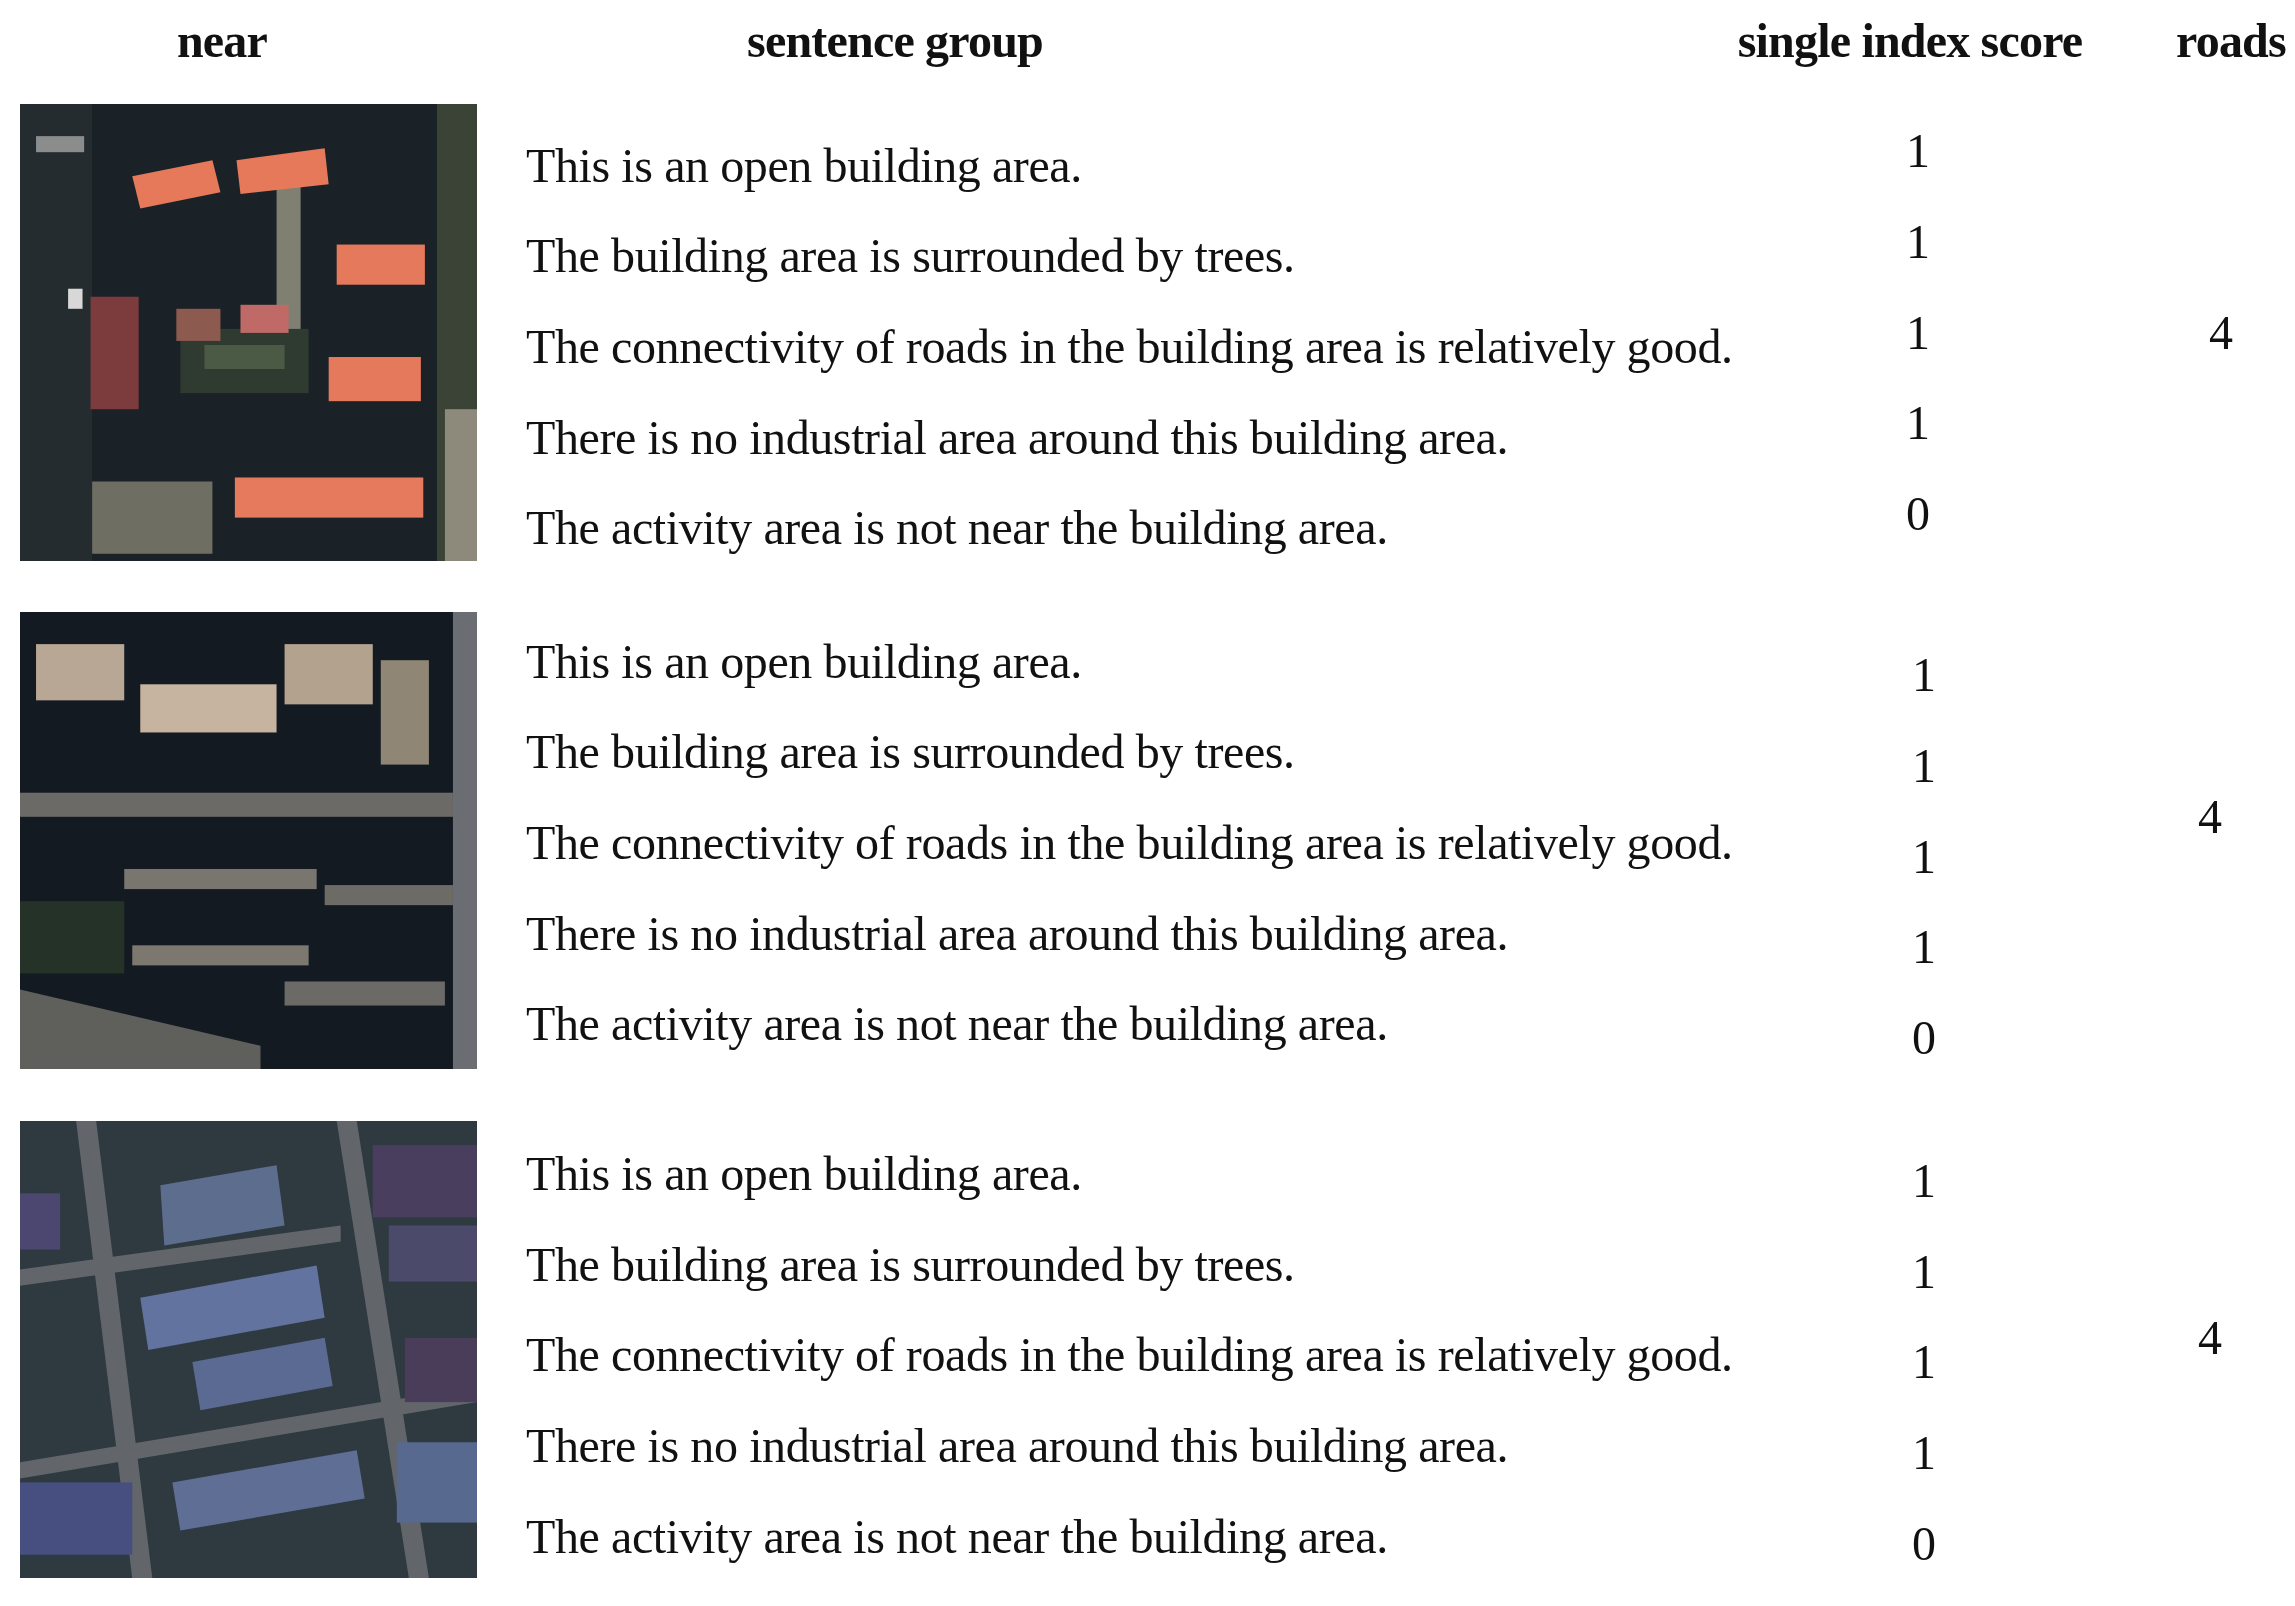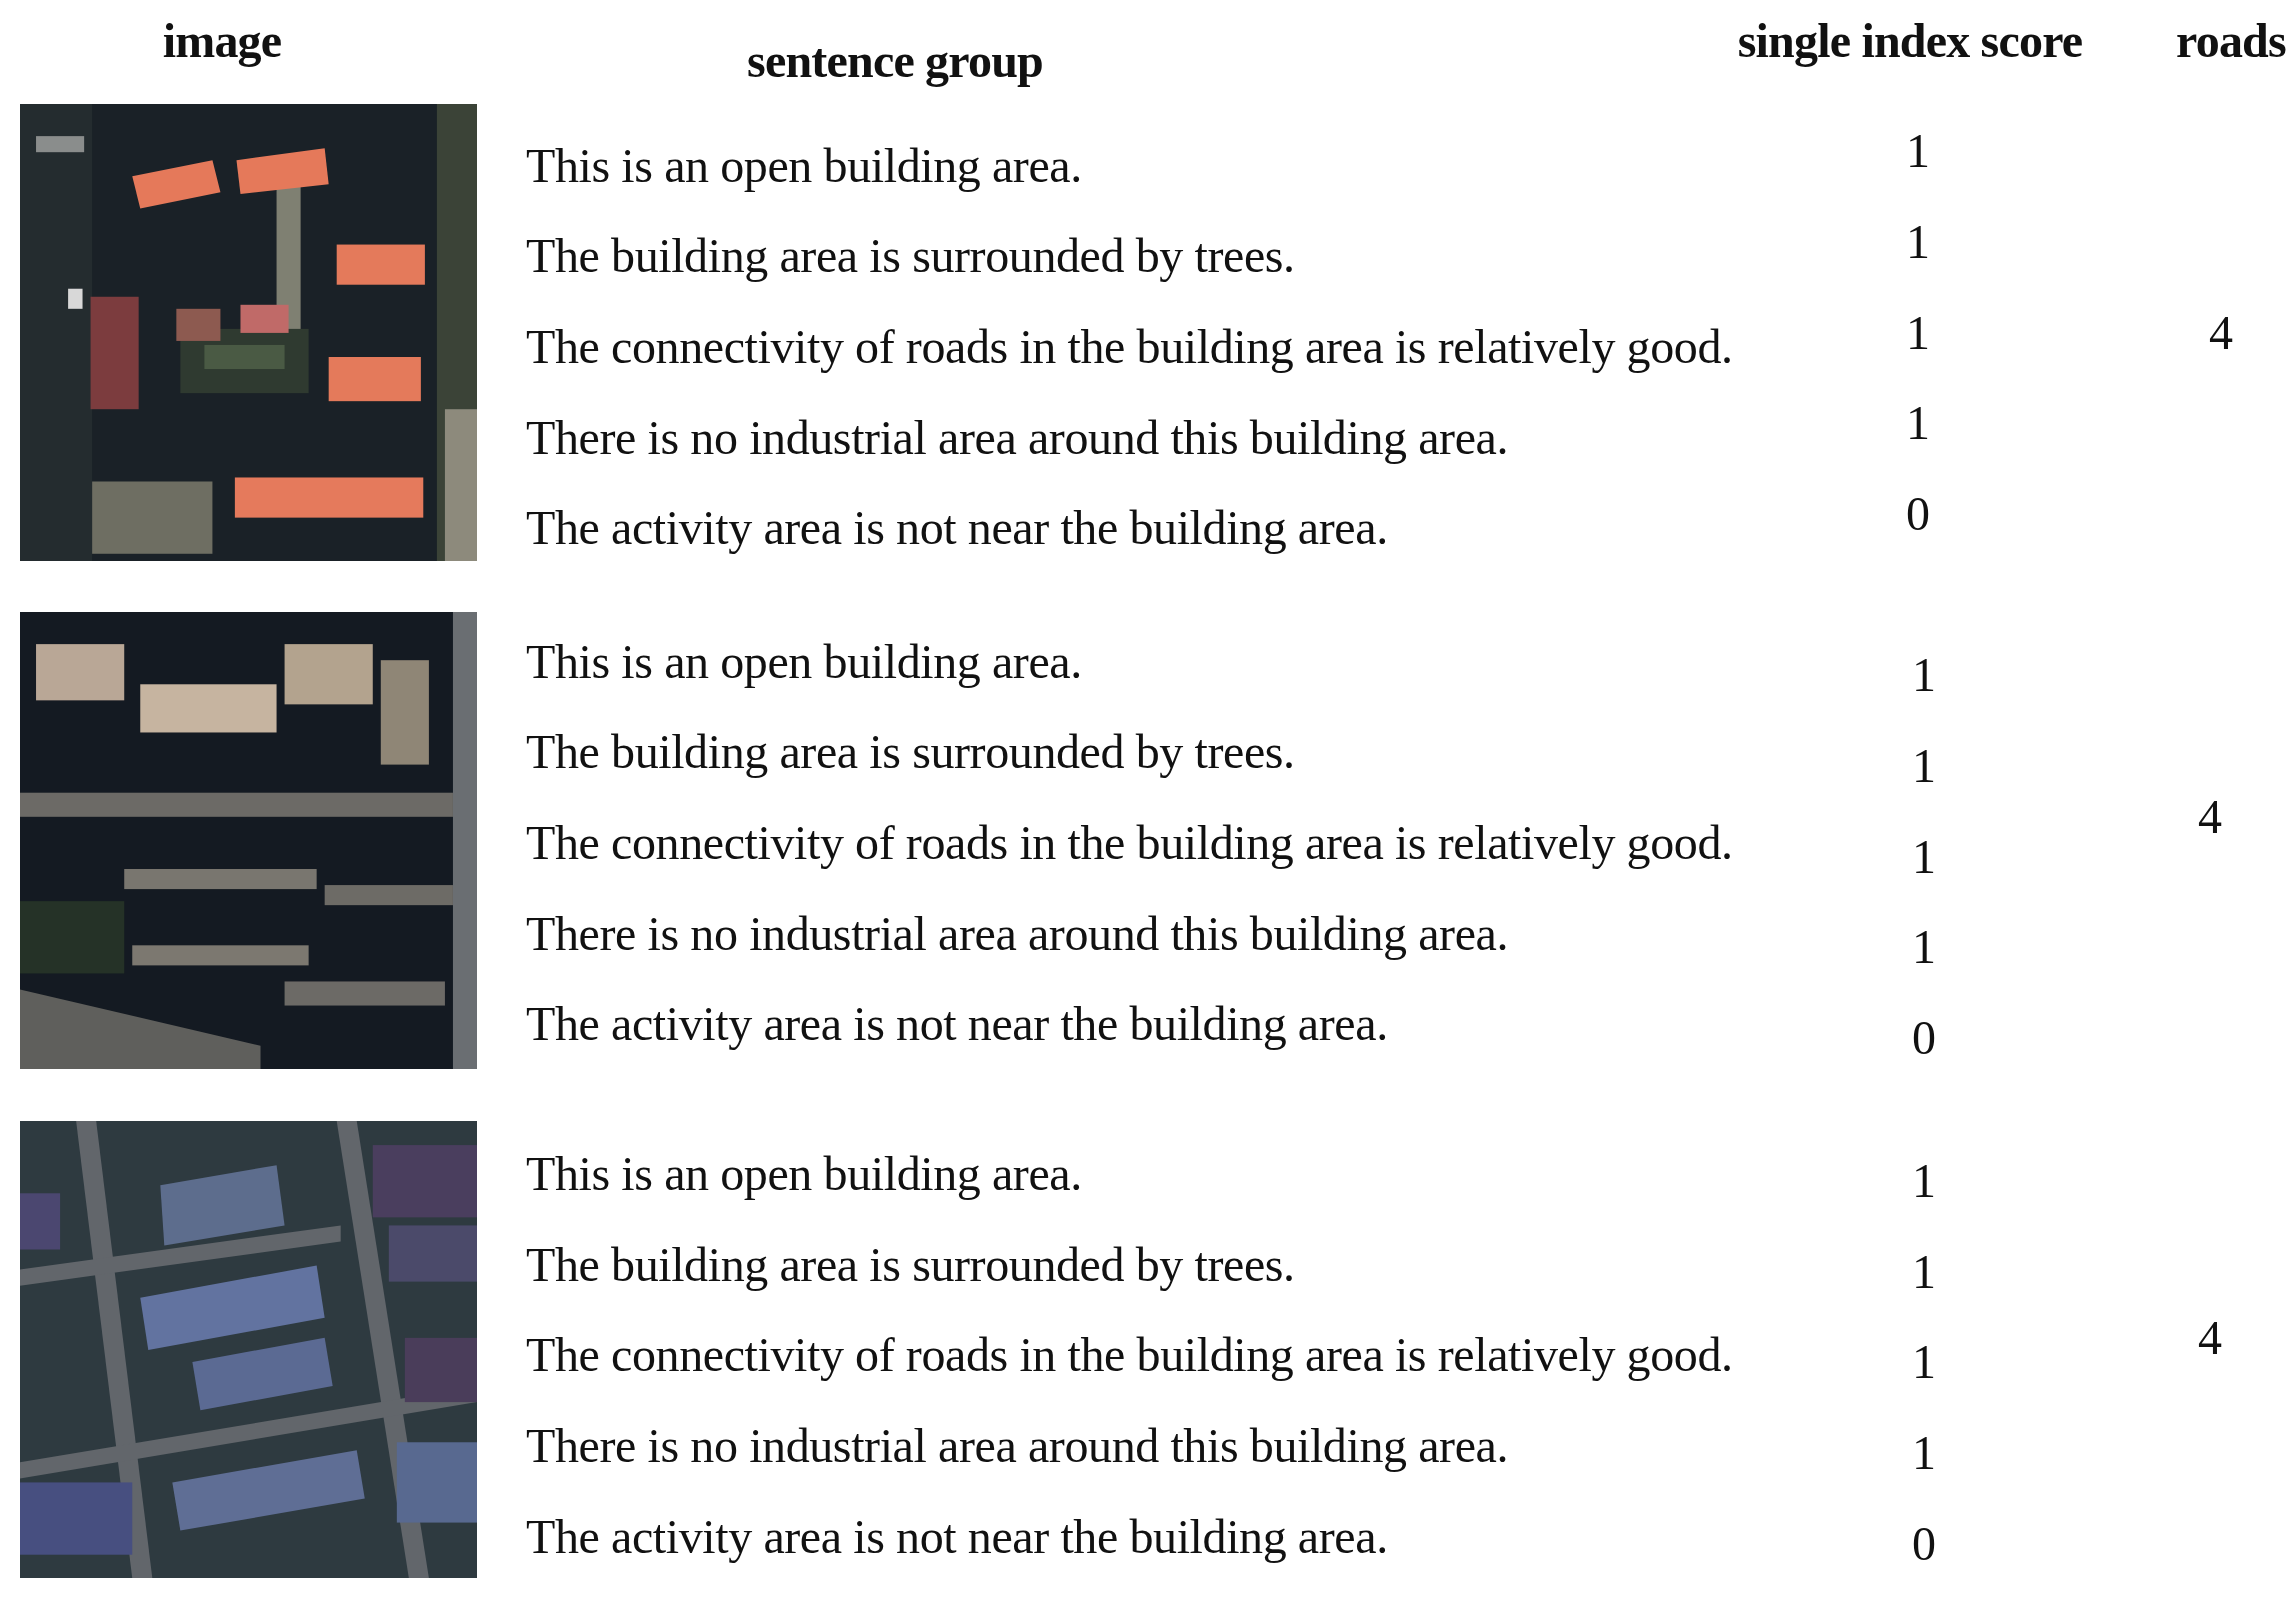--- a/index.html
+++ b/index.html
@@ -57,22 +57,22 @@
     .total {
       position: absolute;
       font-size: 48px;
       line-height: 56px;
       transform: translateX(-50%);
     }
   </style>
 </head>
 <body>
 
-<div class="hdr" style="left:222px;">image</div>
-<div class="hdr" style="left:895px;margin-top:20px;">sentence group</div>
+<div class="hdr" style="left:222px;">near</div>
+<div class="hdr" style="left:895px;">sentence group</div>
 <div class="hdr" style="left:1910px;">single index score</div>
 <div class="hdr" style="left:2231px;">roads</div>
 
 <div class="group" style="top:104px;">
   <div class="thumb">
     <svg viewBox="0 0 570 569" preserveAspectRatio="none">
       <rect width="570" height="569" fill="#1a2127"></rect>
       <rect x="0" y="0" width="90" height="569" fill="#242c2f"></rect>
       <rect x="520" y="0" width="50" height="569" fill="#3b4337"></rect>
       <rect x="530" y="380" width="40" height="189" fill="#8d8a7c"></rect>

